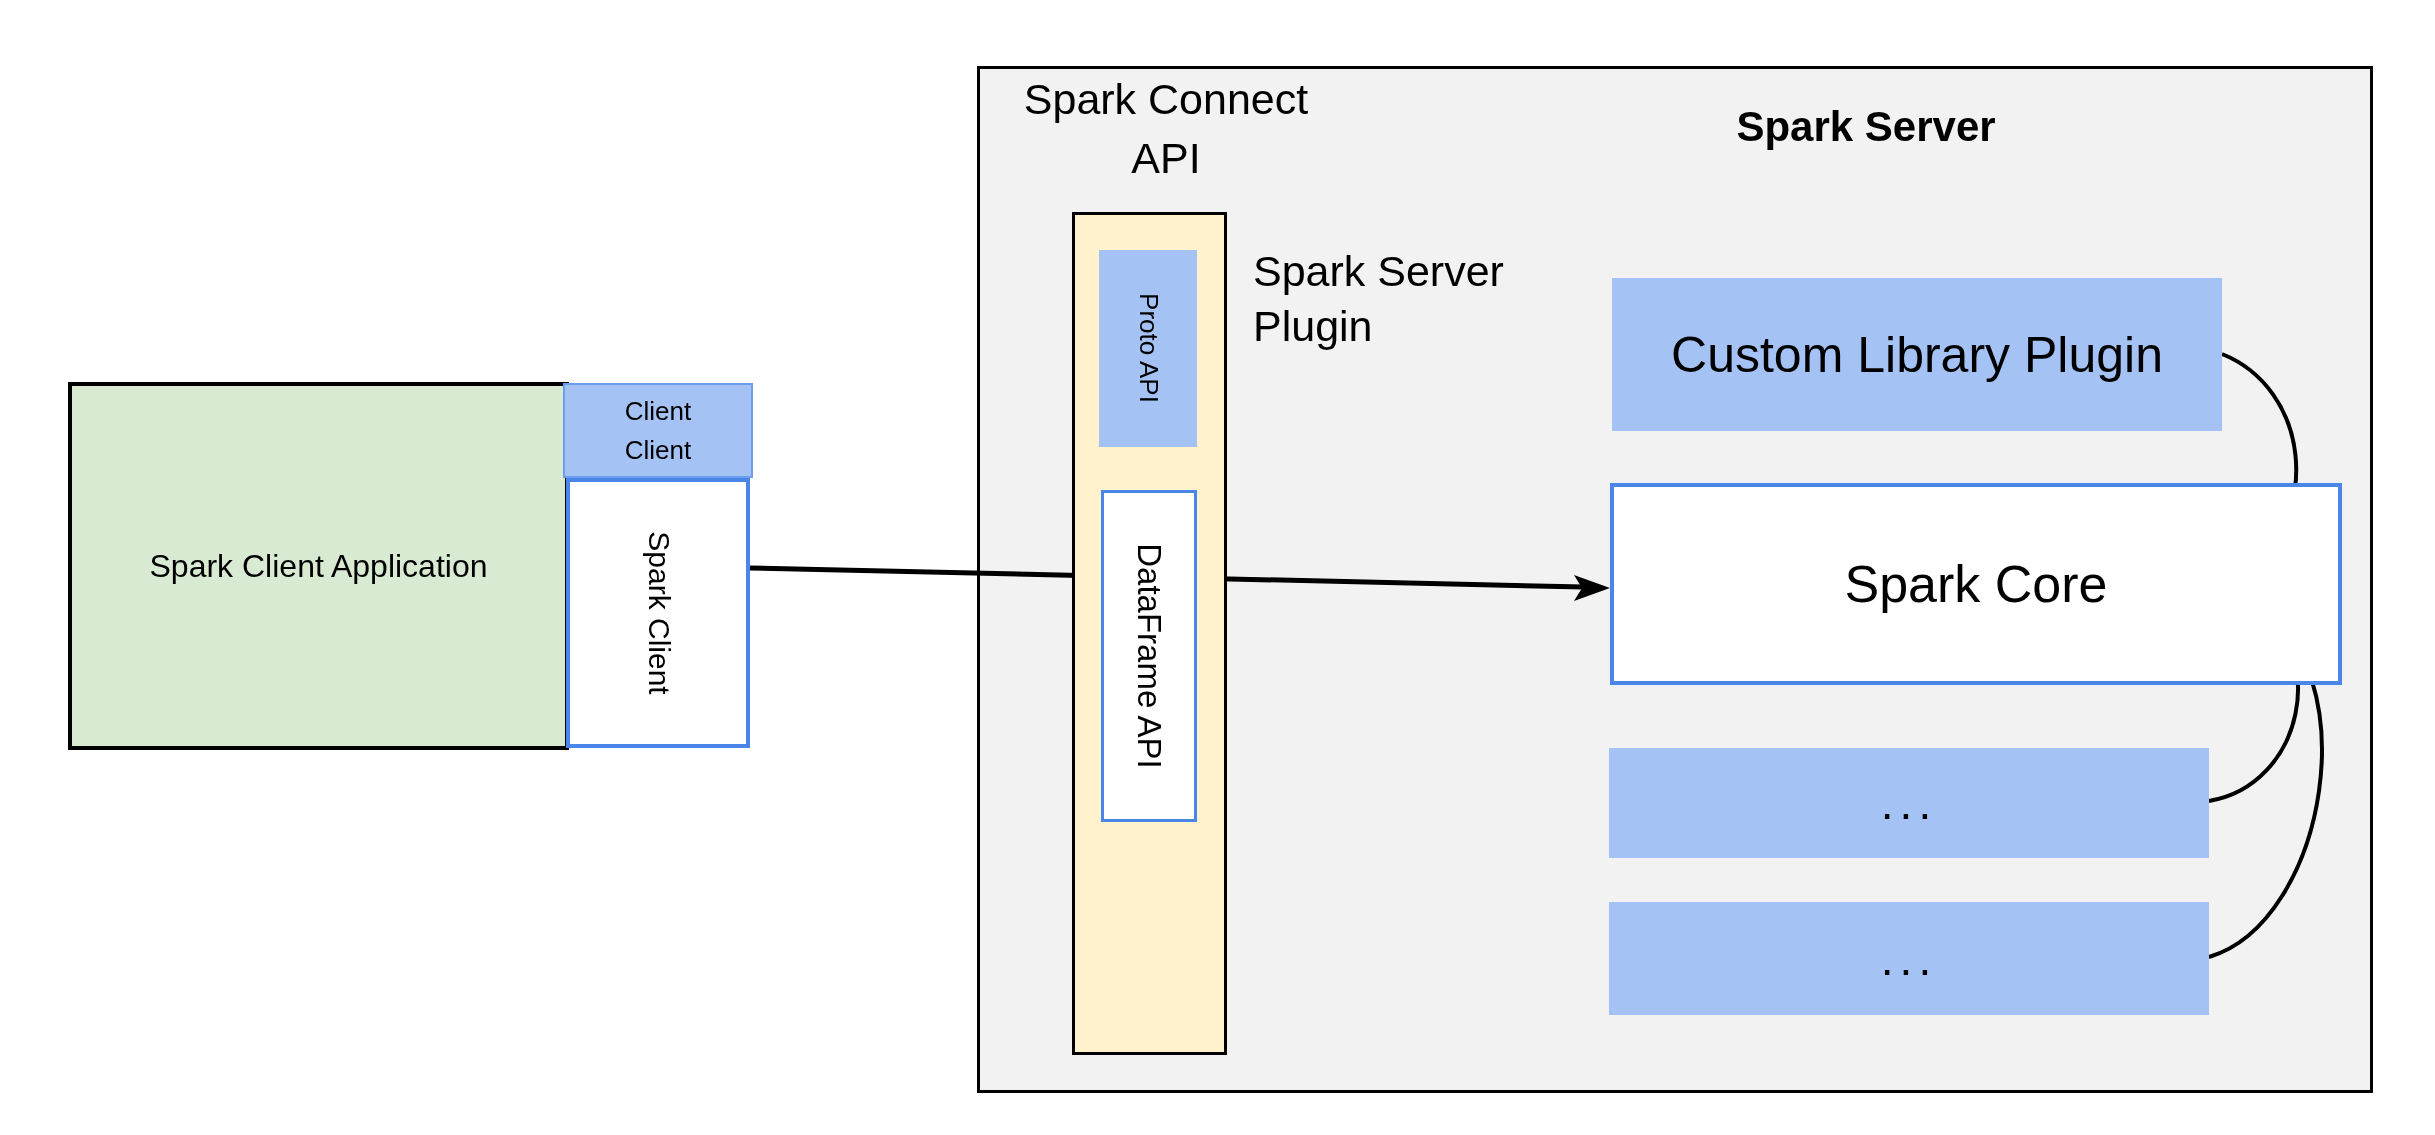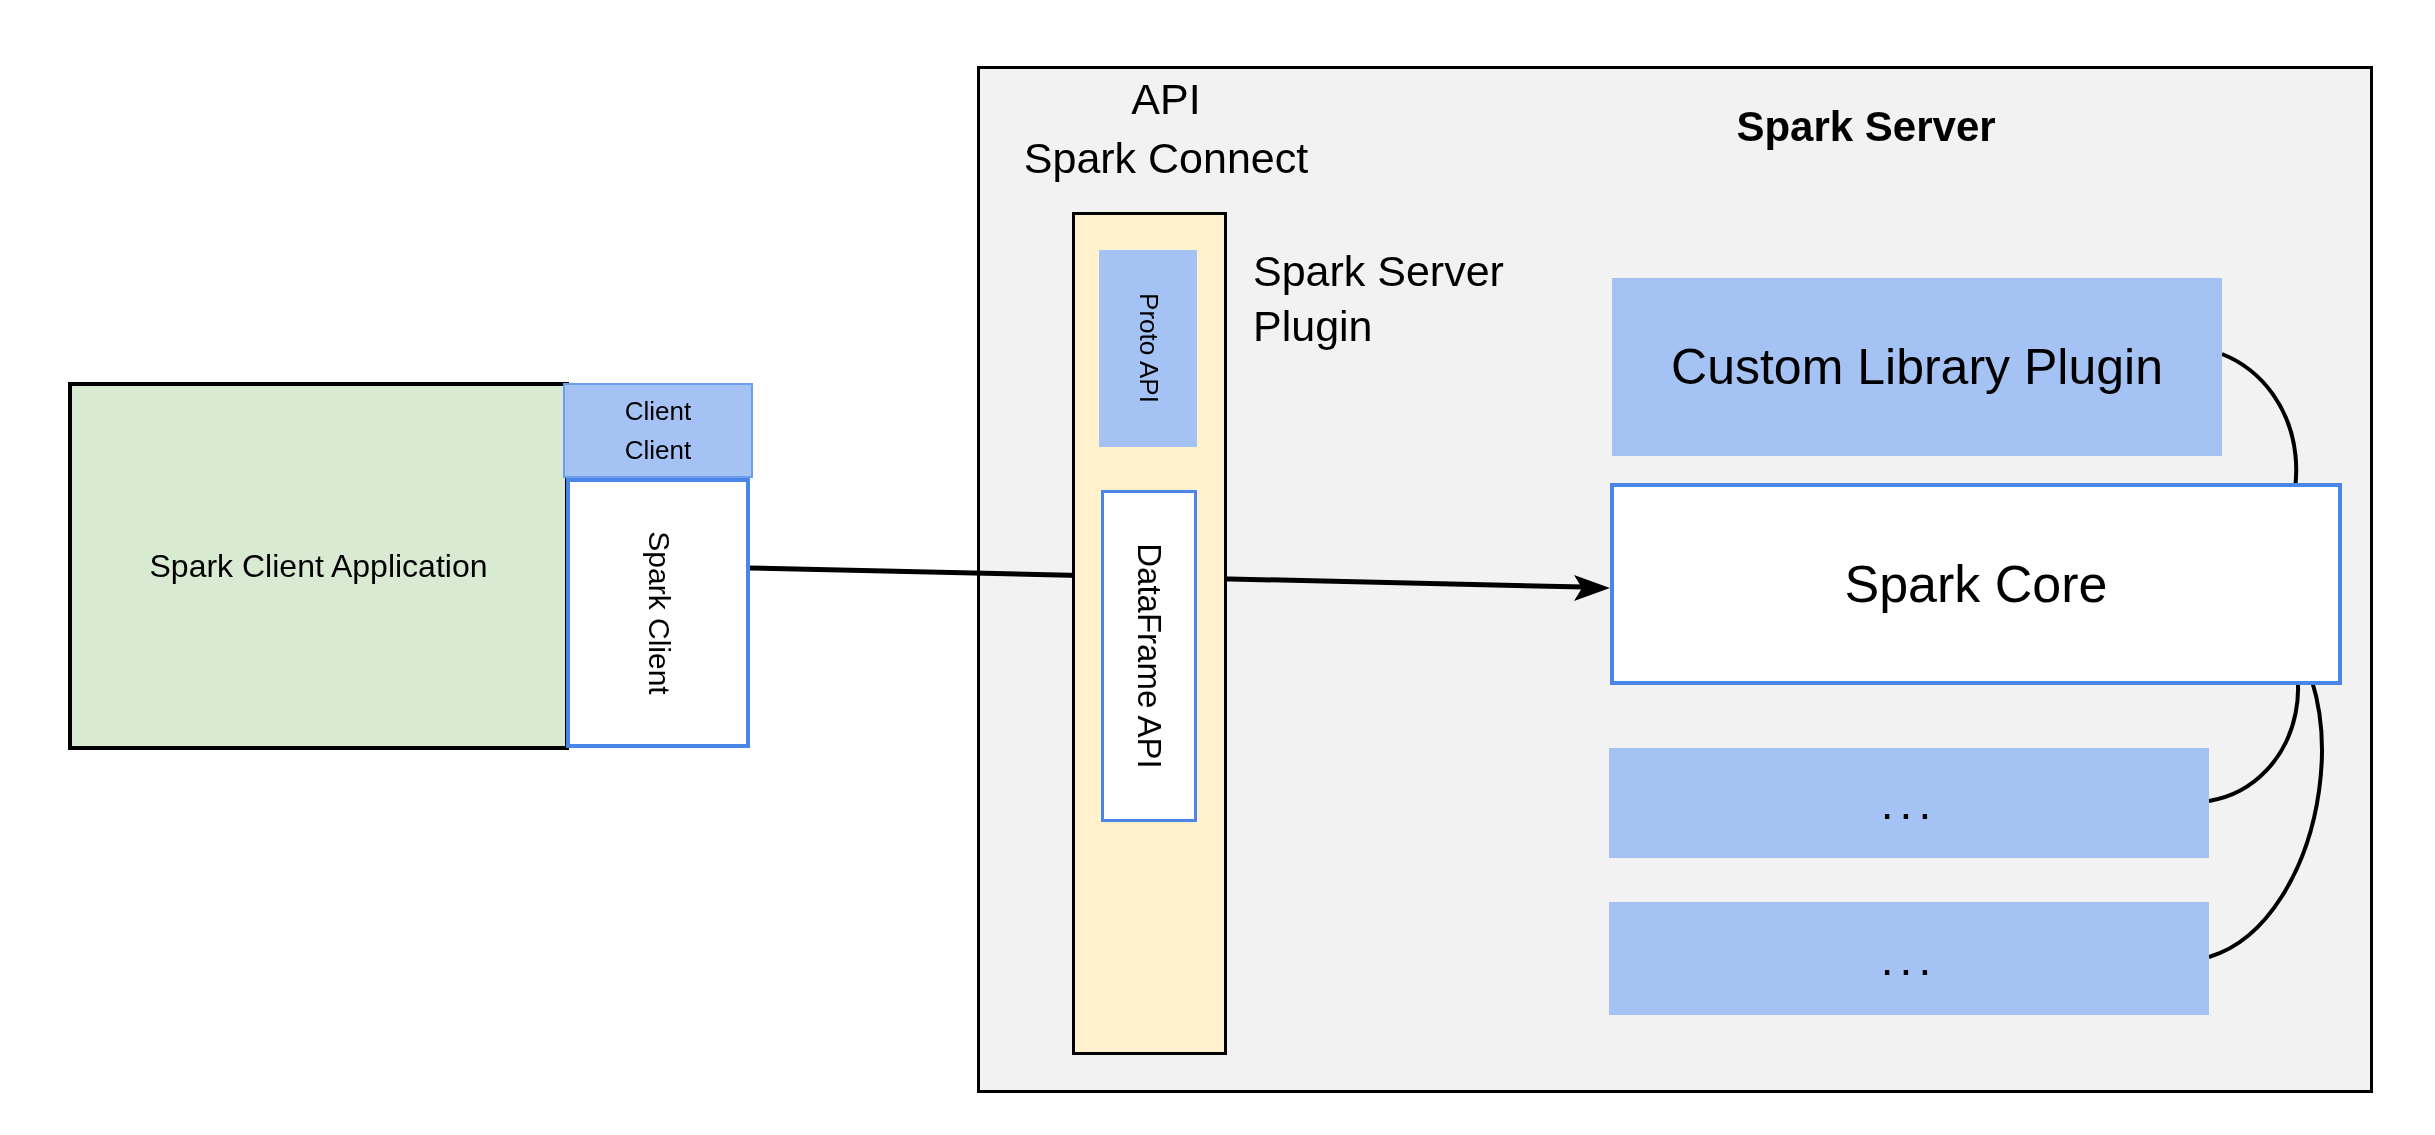--- a/index.html
+++ b/index.html
@@ -57,21 +57,21 @@
     background: #a4c2f4;
     z-index: 4;
   }
   .dataframe-box {
     left: 1101px; top: 490px; width: 96px; height: 332px;
     background: #ffffff;
     border: 3px solid #4a86e8;
     z-index: 4;
   }
   .plugin-box {
-    left: 1612px; top: 278px; width: 610px; height: 178px;
+    left: 1612px; top: 278px; width: 610px; height: 153px;
     background: #a4c2f4;
     z-index: 3;
     display: flex; align-items: center; justify-content: center;
     font-size: 50px;
   }
   .core-box {
     left: 1610px; top: 483px; width: 732px; height: 202px;
     background: #ffffff;
     border: 4px solid #4a86e8;
     z-index: 3;
@@ -163,22 +163,22 @@
 
   <div class="abs client-package-box">
     <span>Client</span>
     <span>Client</span>
   </div>
 
   <div class="abs spark-client-box"></div>
   <div class="rot rot-spark-client">Spark Client</div>
 
   <div class="abs connect-api-label">
+    <div>Spark Connect</div>
     <div>API</div>
-    <div>Spark Connect</div>
   </div>
 
   <div class="abs server-title">Spark Server</div>
 
   <div class="abs yellow-box"></div>
 
   <div class="abs server-library-label">
     <div>Spark Server</div>
     <div>Plugin</div>
   </div>

